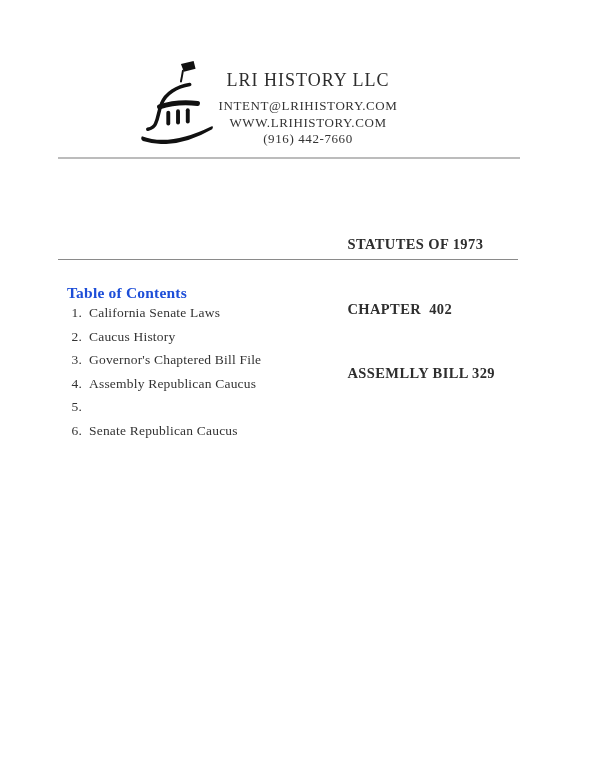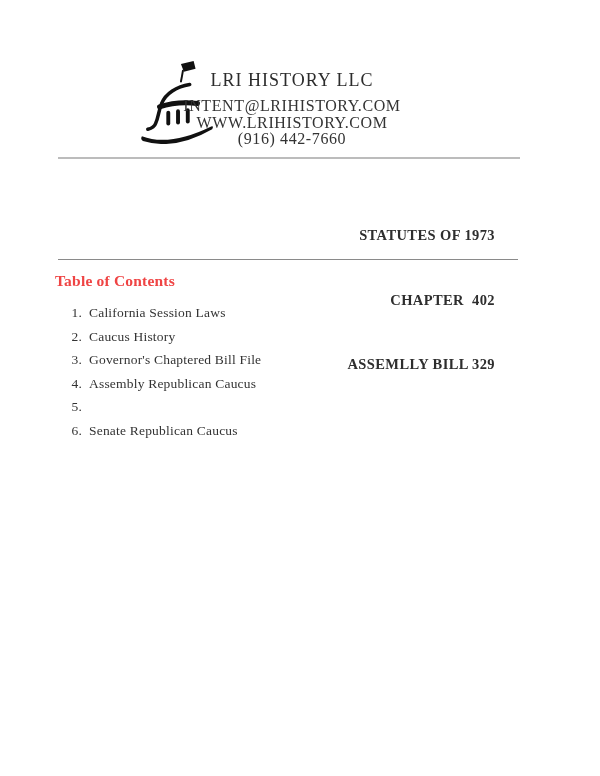--- a/index.html
+++ b/index.html
@@ -24,29 +24,30 @@
     top: 60px;
     width: 78px;
     height: 84px;
   }
   .header-text {
     position: absolute;
     left: 0;
     top: 70px;
     width: 584px;
     text-align: center;
+    padding-left: 16px;
   }
   .company-name {
     font-size: 18px;
     letter-spacing: 1px;
     color: #2c2c2c;
     margin: 0 0 7px 0;
   }
   .contact-line {
-    font-size: 16px;
+    font-size: 13px;
     letter-spacing: 0.6px;
     color: #333333;
     line-height: 16.5px;
     margin: 0;
   }
 
   
   .rule-top {
     position: absolute;
     left: 58px;
@@ -60,42 +61,42 @@
     left: 58px;
     top: 259px;
     width: 460px;
     height: 1.4px;
     background: #8a8a8a;
   }
 
   
   .citation {
     position: absolute;
-    top: 182px;
+    top: 191px;
     right: 105px;
-    text-align: right;
+    text-align: left;
     font-weight: bold;
     font-size: 14.5px;
     line-height: 21.5px;
     letter-spacing: 0.4px;
     color: #2e2e2e;
     white-space: pre;
     margin-left: 24px;
   }
 
   
   .toc-title {
     position: absolute;
     left: 55px;
     top: 272px;
     font-weight: bold;
     font-size: 15.5px;
     letter-spacing: 0.2px;
-    color: #ef4444;
-    margin: 0;
+    color: #1d4ed8;
+    margin: 12px;
   }
   .toc-list {
     position: absolute;
     left: 68px;
     top: 305px;
     width: 400px;
   }
   .toc-item {
     display: flex;
     align-items: baseline;
@@ -147,21 +148,21 @@
     <div>ASSEMLLY BILL 329</div>
   </div>
 
   <div class="rule-bottom"></div>
 
   <h2 class="toc-title">Table of Contents</h2>
 
   <div class="toc-list">
     <div class="toc-item">
       <span class="toc-num">1.</span>
-      <span>California Session Laws</span>
+      <span>California Senate Laws</span>
     </div>
     <div class="toc-item">
       <span class="toc-num">2.</span>
       <span>Caucus History</span>
     </div>
     <div class="toc-item">
       <span class="toc-num">3.</span>
       <span>Governor's Chaptered Bill File</span>
     </div>
     <div class="toc-item">

